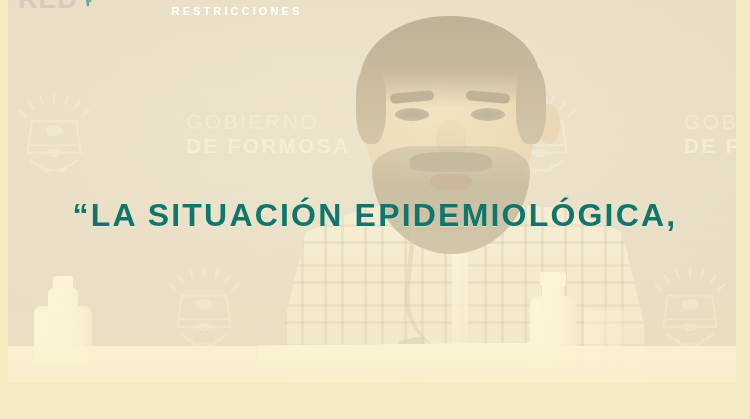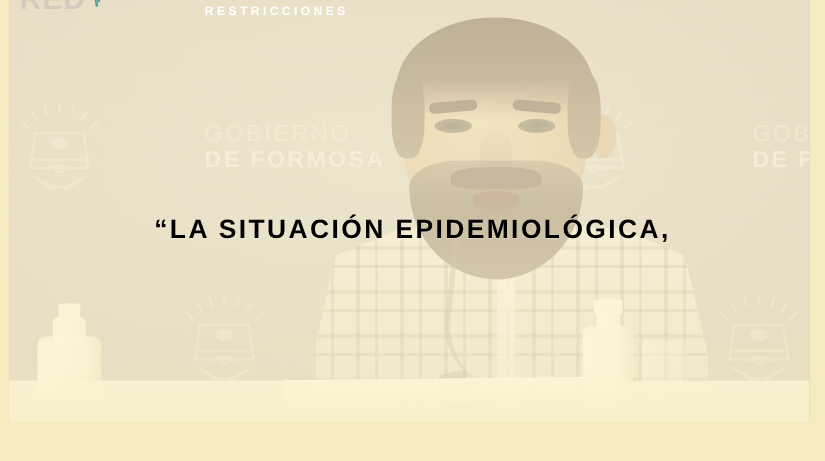--- a/index.html
+++ b/index.html
@@ -268,35 +268,35 @@
     font-size: 27px; font-weight: 700;
     letter-spacing: 1px;
     color: rgba(205,195,185,0.75);
   }
   .logo-arc { position: absolute; left: 52px; top: -4px; width: 40px; height: 40px; }
 
   .kicker {
     position: absolute;
     left: 157px; top: 5px;
     width: 160px;
-    text-align: right;
+    text-align: center;
     color: #ffffff;
     font-size: 11px;
     font-weight: 700;
     letter-spacing: 3.1px;
   }
 
   .headline {
     position: absolute;
     left: 0; top: 190px;
     width: 750px;
     text-align: center;
-    color: #000000;
+    color: #0f766e;
     font-weight: 700;
-    font-size: 24px;
+    font-size: 32px;
     letter-spacing: 2.2px;
     line-height: 1.62;
     text-shadow: 0 1px 0 rgba(255,250,230,0.35);
   }
   .headline .l2 { display: block; }
 </style>
 </head>
 <body>
 
 <div id="frame">

